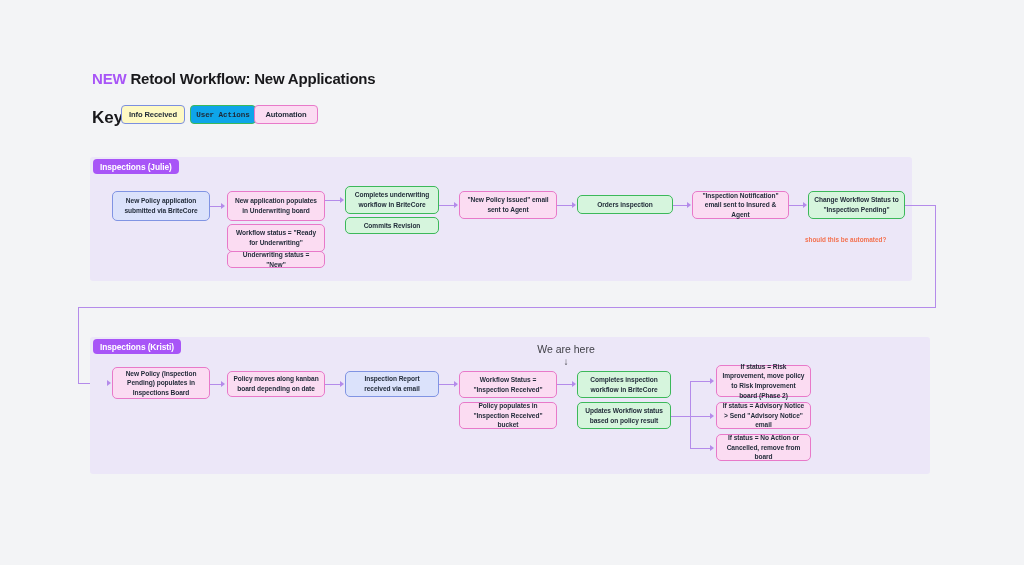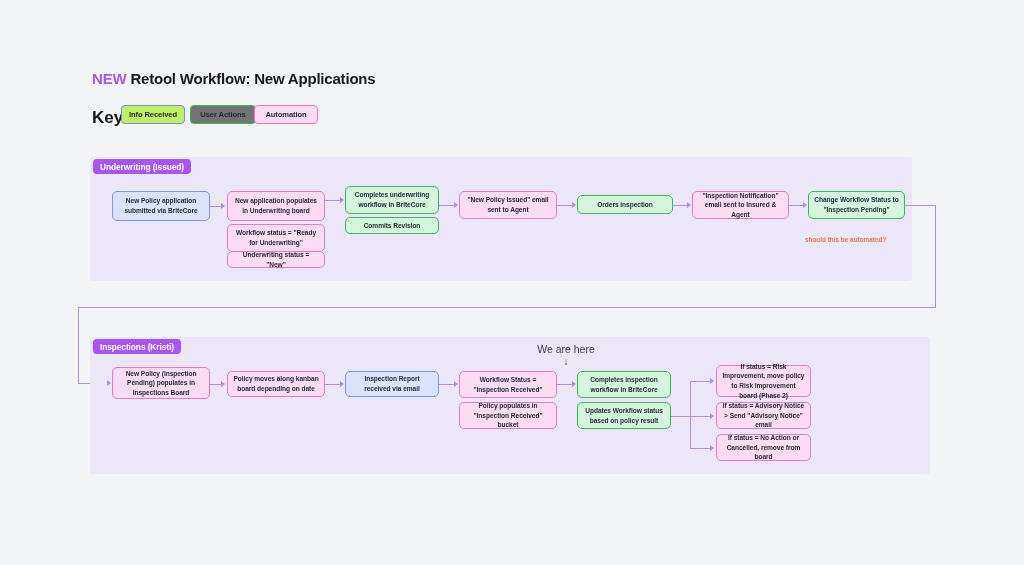--- a/index.html
+++ b/index.html
@@ -38,23 +38,23 @@
     top: 105px;
     height: 19px;
     border-radius: 4px;
     border-width: 1.4px; border-style: solid;
     display: flex; align-items: center; justify-content: center;
     font-size: 7.6px; font-weight: bold;
     letter-spacing: -0.1px;
     color: #1f2937;
   }
   .chip-info { left: 121px; width: 64px;
-    background: #bef264; border-color: #7b8fe0; }
+    background: #fef9c3; border-color: #7b8fe0; }
   .chip-user { left: 190px; width: 66px;
-    background: #737373; border-color: #3cb85a; }
+    background: #0ea5e9; border-color: #3cb85a; font-family: Liberation Mono, monospace; }
   .chip-auto { left: 254px; width: 64px;
     background: #fbdcf2; border-color: #e879c9; }
 
   
   .lane {
     position: absolute;
     background: #ece7f8;
     border-radius: 3px;
   }
   #lane-underwriting { left: 90px; top: 157px; width: 822px; height: 124px; }
@@ -141,21 +141,21 @@
     <span>Retool Workflow: New Applications</span>
   </div>
 
   <div class="key-label">Key:</div>
 
   <div class="key-chip chip-info">Info Received</div>
   <div class="key-chip chip-user">User Actions</div>
   <div class="key-chip chip-auto">Automation</div>
 
   <div class="lane" id="lane-underwriting"></div>
-  <div class="lane-tag" id="tag-underwriting">Underwriting (Issued)</div>
+  <div class="lane-tag" id="tag-underwriting">Inspections (Julie)</div>
 
   <div class="node n-blue" style="left:112px; top:191px;  width:98px;  height:30px;">New Policy application submitted via BriteCore</div>
 
   <div class="node n-pink" style="left:227px; top:191px;  width:98px;  height:30px;">New application populates in Underwriting board</div>
   <div class="node n-pink" style="left:227px; top:224px;  width:98px;  height:28px;">Workflow status = "Ready for Underwriting"</div>
   <div class="node n-pink" style="left:227px; top:251px;  width:98px;  height:17px;">Underwriting status = "New"</div>
 
   <div class="node n-green" style="left:345px; top:186px;  width:94px;  height:28px;">Completes underwriting workflow in BriteCore</div>
   <div class="node n-green" style="left:345px; top:217px;  width:94px;  height:17px;">Commits Revision</div>
 

